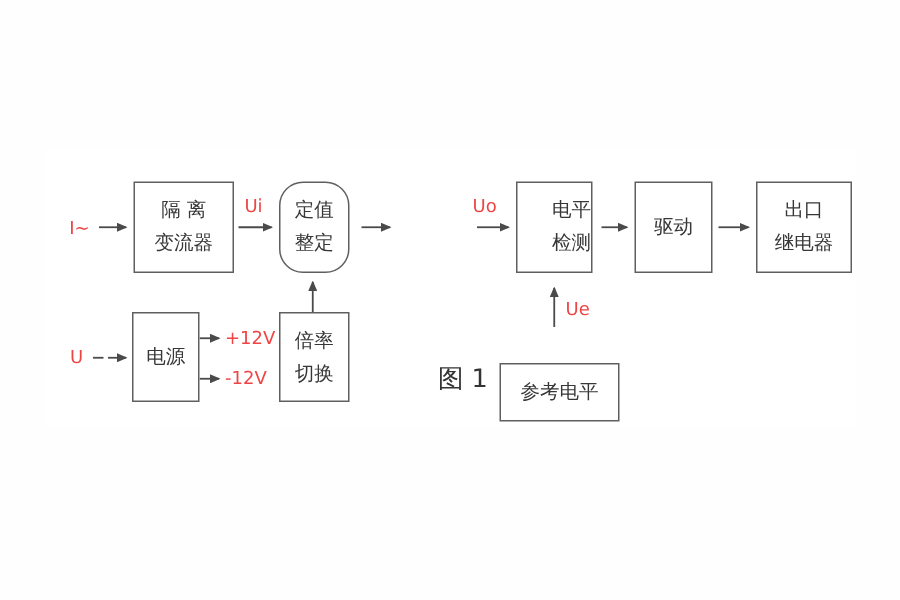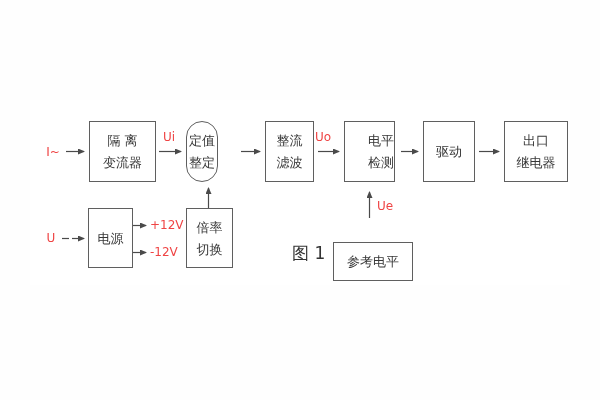--- a/index.html
+++ b/index.html
@@ -31,21 +31,21 @@
     align-items:center;
     justify-content:center;
     gap:9px;
     color:#373737;
     font-size:13px;
     line-height:1;
     white-space:nowrap;
   }
   
   #box-isolation   {left:89px;  top:121px; width:67px; height:61px;}
-  #box-setting     {left:186px; top:121px; width:32px; height:61px;border-radius:16px;}
+  #box-setting     {left:186px; top:121px; width:47px; height:61px;border-radius:16px;}
   #box-rectify     {left:265px; top:121px; width:49px; height:61px;}
   #box-level       {left:344px; top:121px; width:51px; height:61px;padding-left:23px;}
   #box-drive       {left:423px; top:121px; width:52px; height:61px;}
   #box-outputrelay {left:504px; top:121px; width:64px; height:61px;}
   
   #box-power       {left:88px;  top:208px; width:45px; height:60px;}
   #box-multiplier  {left:186px; top:208px; width:47px; height:60px;}
   #box-reference   {left:333px; top:218px; width:80px; height:39px; flex-direction:row;margin-top:24px;}
   .siglabel{
     position:absolute;
@@ -92,24 +92,20 @@
   </svg>
 
   <div class="node" id="box-isolation">
     <span>隔 离</span>
     <span>变流器</span>
   </div>
   <div class="node" id="box-setting">
     <span>定值</span>
     <span>整定</span>
   </div>
-  <div class="node" id="box-rectify">
-    <span>整流</span>
-    <span>滤波</span>
-  </div>
   <div class="node" id="box-level">
     <span>电平</span>
     <span>检测</span>
   </div>
   <div class="node" id="box-drive">
     <span>驱动</span>
   </div>
   <div class="node" id="box-outputrelay">
     <span>出口</span>
     <span>继电器</span>

